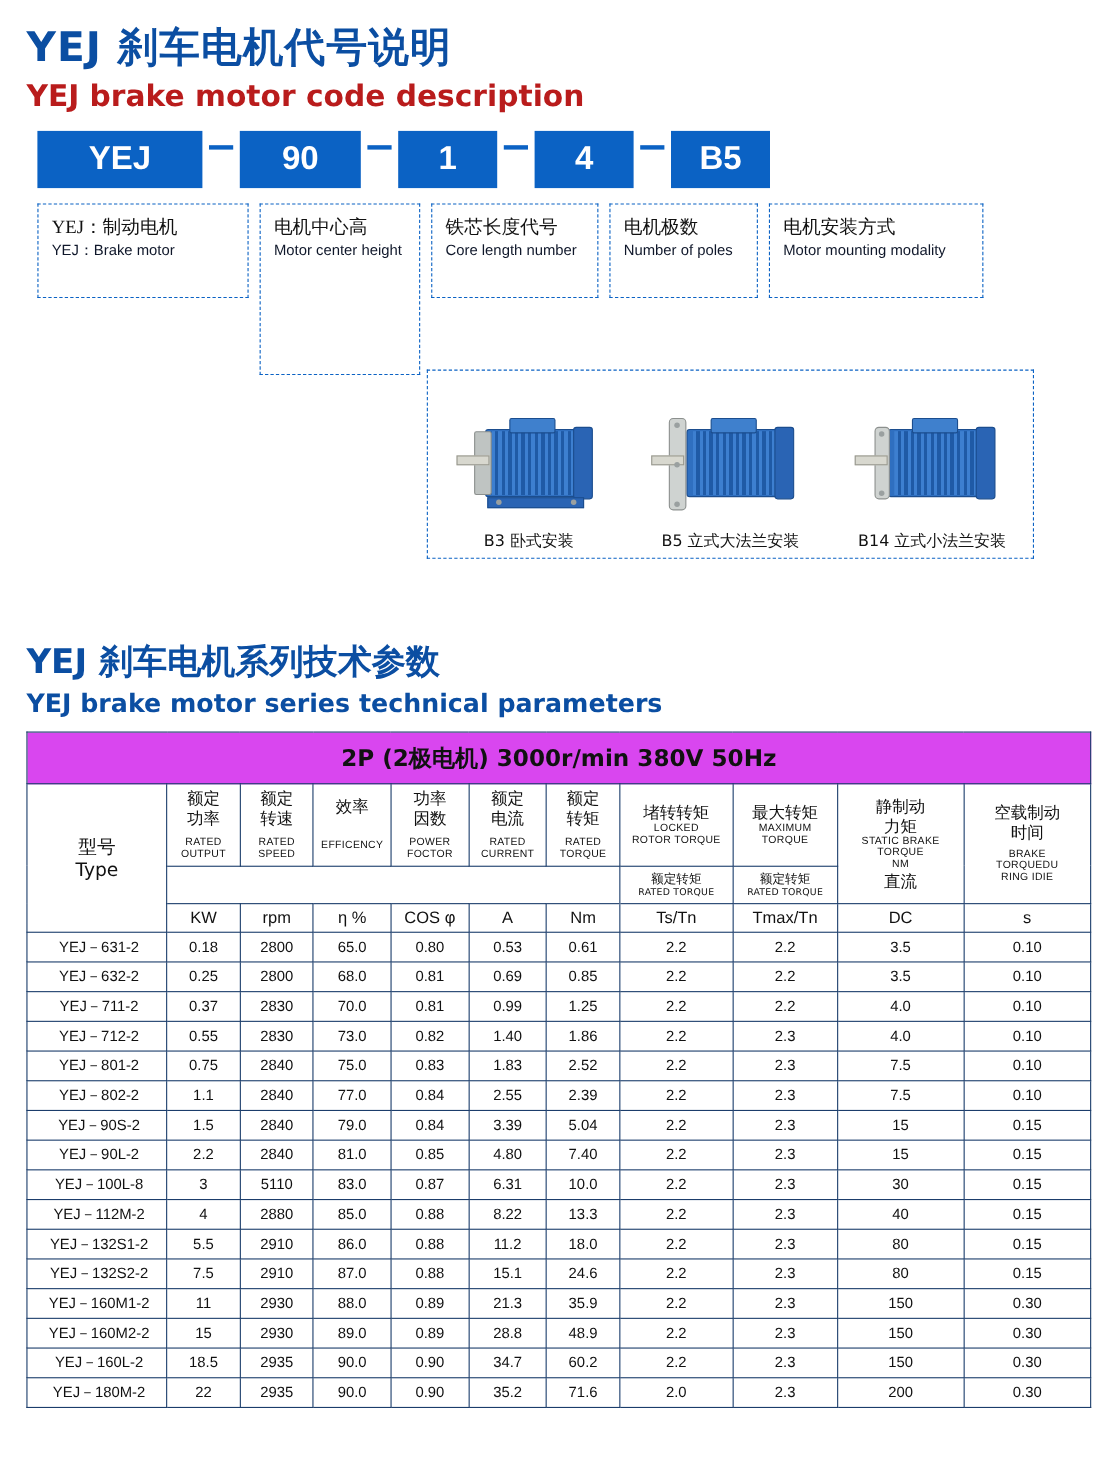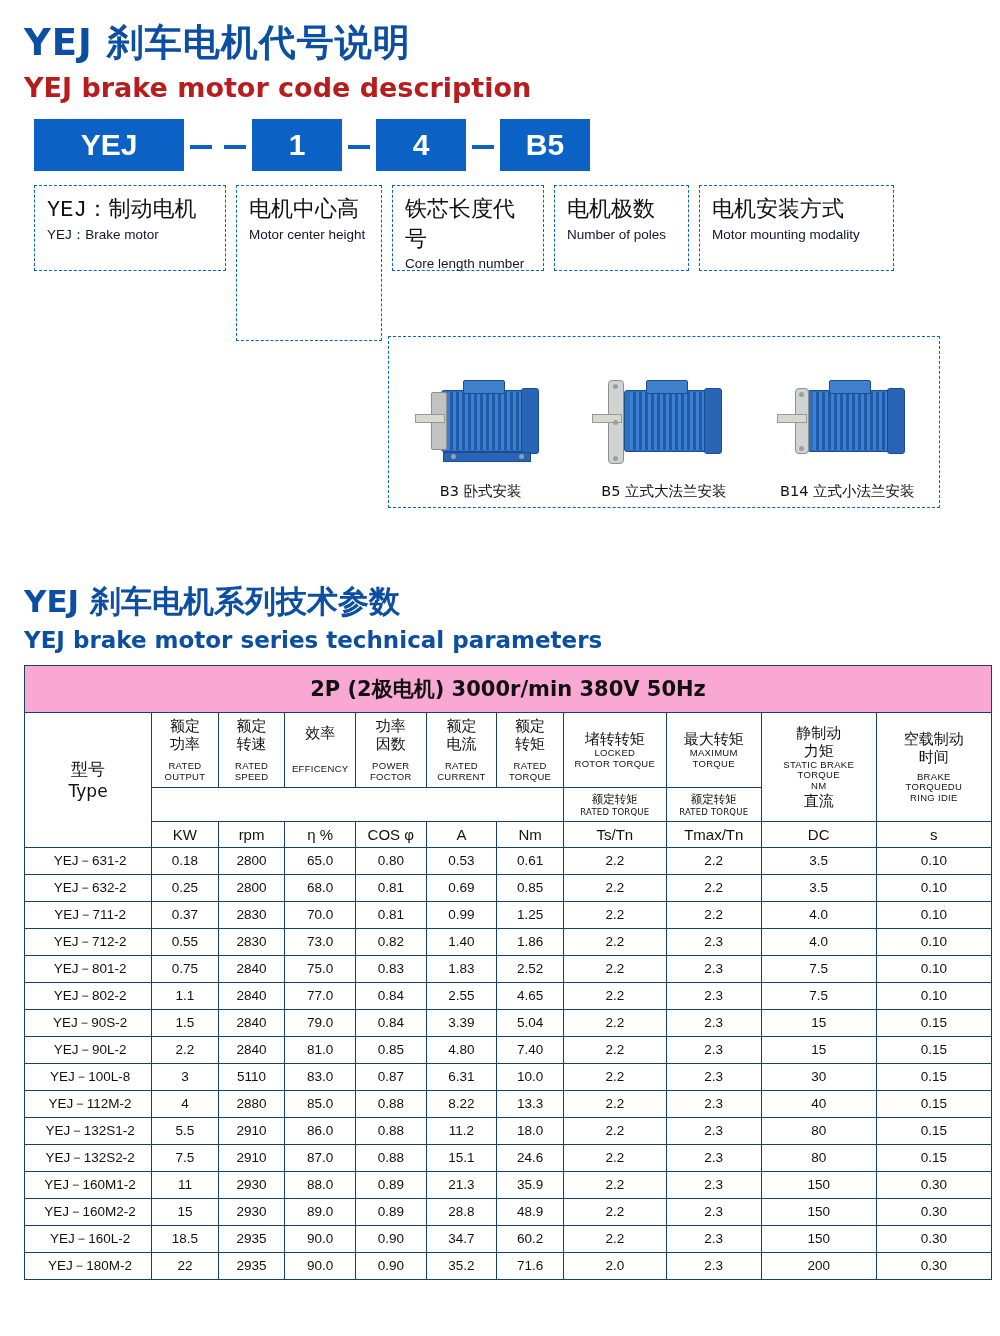--- a/index.html
+++ b/index.html
@@ -20,21 +20,21 @@
     letter-spacing:1px; margin:0 0 4px 8px;
     font-family:"DejaVu Sans", sans-serif;
   }
   .title-en {
     font-size:27px; font-weight:bold; color:#b91c1c;
     margin:0 0 16px 8px; letter-spacing:0px;
     font-family:"DejaVu Sans", sans-serif;
   }
 
   
-  .code-row { display:flex; align-items:center; margin:6px 0 0 18px; }
+  .code-row { display:flex; margin:6px 0 0 18px; }
   .code-box {
     background:#0b62c4; color:#fff; font-weight:bold;
     font-size:30px; text-align:center;
     display:flex; align-items:center; justify-content:center;
     height:52px;
   }
   .cb-yej { width:150px; }
   .cb-90  { width:110px; }
   .cb-1   { width:90px; }
   .cb-4   { width:90px; }
@@ -46,21 +46,21 @@
   .dash span { display:inline-block; width:22px; height:4px; background:#0b62c4; vertical-align:middle; }
 
   
   .desc-row { position:relative; margin-top:14px; margin-left:18px; display:flex; align-items:flex-start; }
   .desc {
     border:1.6px dashed #0b62c4;
     padding:10px 10px 10px 12px;
     margin-right:10px;
     background:#fff;
   }
-  .desc .cn { font-size:22px; color:#111; line-height:1.35; font-family:Liberation Mono, monospace;}
+  .desc .cn { font-size:17px; color:#111; line-height:1.35; font-family:Liberation Serif, serif;}
   .desc .en { font-size:13.5px; color:#0f172a; line-height:1.35; }
   .desc .list { font-size:16px; color:#111; line-height:1.4; margin-top:6px; font-family:"DejaVu Sans", sans-serif;}
   .d1 { width:192px; height:86px; }
   .d2 { width:146px; height:156px; }
   .d3 { width:152px; height:86px; }
   .d4 { width:135px; height:86px; }
   .d5 { width:195px; height:86px; }
 
   
   .mount-box {
@@ -88,21 +88,21 @@
   .m-bolt { position:absolute; width:5px; height:5px; border-radius:50%; background:#9aa0a0;}
 
   
   .sec2 { margin-top:70px; }
   .t2-cn { font-size:31px; font-weight:bold; color:#0b4ea2; margin:0 0 4px 8px; font-family:"DejaVu Sans", sans-serif;}
   .t2-en { font-size:23px; font-weight:bold; color:#0b4ea2; margin:0 0 12px 8px; font-family:"DejaVu Sans", sans-serif;}
 
   
   table.params { border-collapse:collapse; width:968px; margin-left:8px; table-layout:fixed; }
   table.params td, table.params th { border:1px solid #1b3d6b; text-align:center; vertical-align:middle; }
-  .band { background:#f9a8d4; font-size:21px; font-weight:bold; padding:9px 0; font-family:"DejaVu Sans", sans-serif; color:#111;}
+  .band { background:#d946ef; font-size:21px; font-weight:bold; padding:9px 0; font-family:"DejaVu Sans", sans-serif; color:#111;}
   .hcn { font-size:15px; font-family:"DejaVu Sans", sans-serif; line-height:1.2; }
   .hen { font-size:9.5px; line-height:1.15; letter-spacing:0.3px; }
   .hunit { font-size:15px; padding:4px 0; }
   .hcell { padding:4px 2px; }
   .typecell { font-size:17px; font-family:"DejaVu Sans", sans-serif; }
   td.data { font-size:13.5px; padding:4px 2px; }
   td.typename { font-size:13.5px; text-align:left; padding-left:6px; }
   .subhdr { font-size:11.5px; font-family:"DejaVu Sans", sans-serif; }
   .subhdr .en { font-size:8.5px; letter-spacing:.2px; }
 </style>
@@ -110,20 +110,21 @@
 <body>
 
 <div class="page">
 
   <h1 class="title-cn">YEJ 刹车电机代号说明</h1>
   <h2 class="title-en">YEJ brake motor code description</h2>
 
   <div class="code-row">
     <div class="code-box cb-yej">YEJ</div>
     <div class="dash"><span></span></div>
+    <div class="code-box cb-90">90</div>
     <div class="dash"><span></span></div>
     <div class="code-box cb-1">1</div>
     <div class="dash"><span></span></div>
     <div class="code-box cb-4">4</div>
     <div class="dash"><span></span></div>
     <div class="code-box cb-b5">B5</div>
   </div>
 
   <div class="desc-row">
 
@@ -380,21 +381,21 @@
             <td class="data">7.5</td>
             <td class="data">0.10</td>
           </tr>
           <tr>
             <td class="data typename">YEJ－802-2</td>
             <td class="data">1.1</td>
             <td class="data">2840</td>
             <td class="data">77.0</td>
             <td class="data">0.84</td>
             <td class="data">2.55</td>
-            <td class="data">4.65</td>
+            <td class="data">2.39</td>
             <td class="data">2.2</td>
             <td class="data">2.3</td>
             <td class="data">7.5</td>
             <td class="data">0.10</td>
           </tr>
           <tr>
             <td class="data typename">YEJ－90S-2</td>
             <td class="data">1.5</td>
             <td class="data">2840</td>
             <td class="data">79.0</td>

